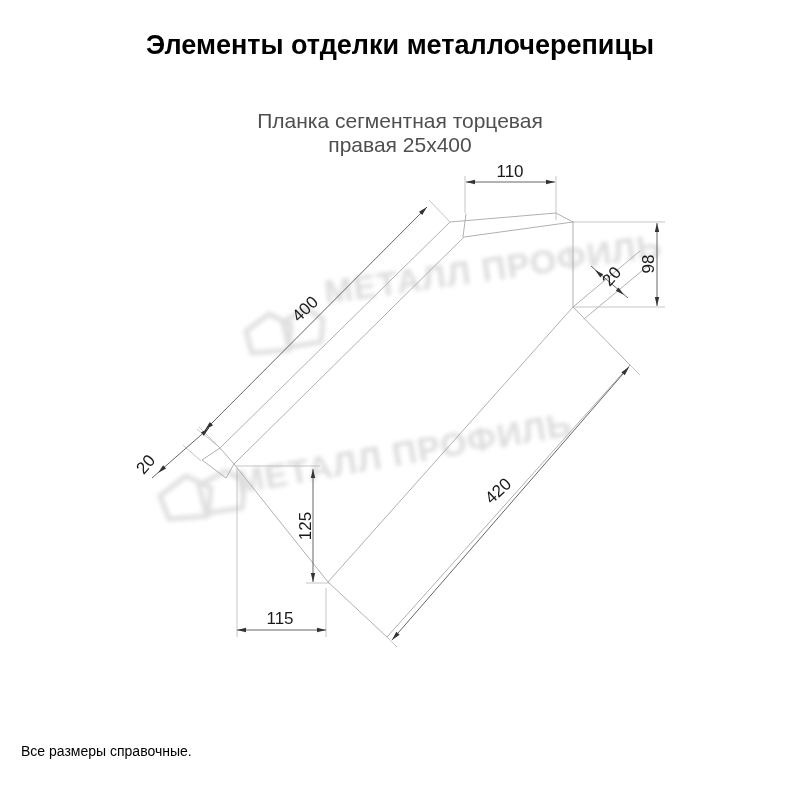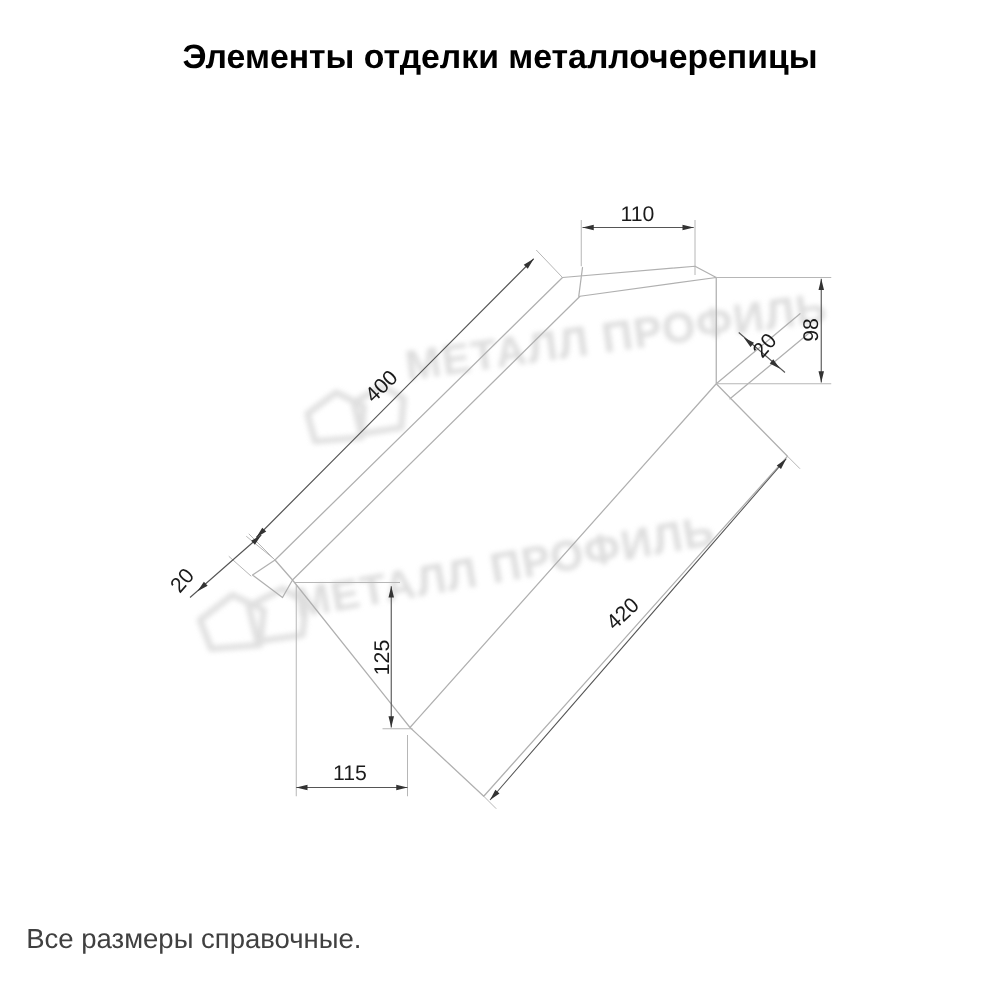--- a/index.html
+++ b/index.html
@@ -3,38 +3,42 @@
 <meta charset="utf-8">
 <style>
   html,body{margin:0;padding:0;background:#fff;}
   #page{position:relative;width:800px;height:800px;background:#ffffff;overflow:hidden;
         font-family:"Liberation Sans", sans-serif;}
   .title{position:absolute;top:30px;left:0;width:800px;text-align:center;
          font-size:27px;font-weight:bold;color:#000;}
   .subtitle{position:absolute;top:109px;left:0;width:800px;text-align:center;
             font-size:21px;line-height:24px;color:#4f4f4f;}
   .footer{position:absolute;top:740px;left:21px;width:760px;
-          font-size:22px;line-height:22px;color:#404040;text-align:left;}
+          font-size:14px;line-height:22px;color:#000000;text-align:left;}
   svg{position:absolute;top:0;left:0;}
   .outline{stroke:#b0b0b0;stroke-width:1;fill:none;stroke-linecap:round;stroke-linejoin:round;}
   .ext{stroke:#b6b6b6;stroke-width:0.8;fill:none;}
   .dimline{stroke:#555555;stroke-width:0.9;fill:none;}
   .arrows{fill:#333333;stroke:none;}
   .dim-text{font-family:"Liberation Sans", sans-serif;font-size:17px;fill:#1a1a1a;text-anchor:middle;}
   .wm-text{font-family:"Liberation Sans", sans-serif;font-weight:bold;font-size:34px;
            fill:#d4d4d4;letter-spacing:1px;}
   .wm-logo{stroke:#d8d8d8;stroke-width:5;fill:none;stroke-linejoin:round;}
 </style>
 </head>
 <body>
 
 <div id="page">
 
   <div class="title">Элементы отделки металлочерепицы</div>
 
+  <div class="subtitle">
+    <div>Планка сегментная торцевая</div>
+    <div>правая 25х400</div>
+  </div>
 
   <svg width="800" height="800" viewBox="0 0 800 800">
     <defs>
       <filter id="wmblur" x="-20%" y="-20%" width="140%" height="140%">
         <feGaussianBlur stdDeviation="2.1"></feGaussianBlur>
       </filter>
     </defs>
 
     <g filter="url(#wmblur)" opacity="0.8">
       <g>

